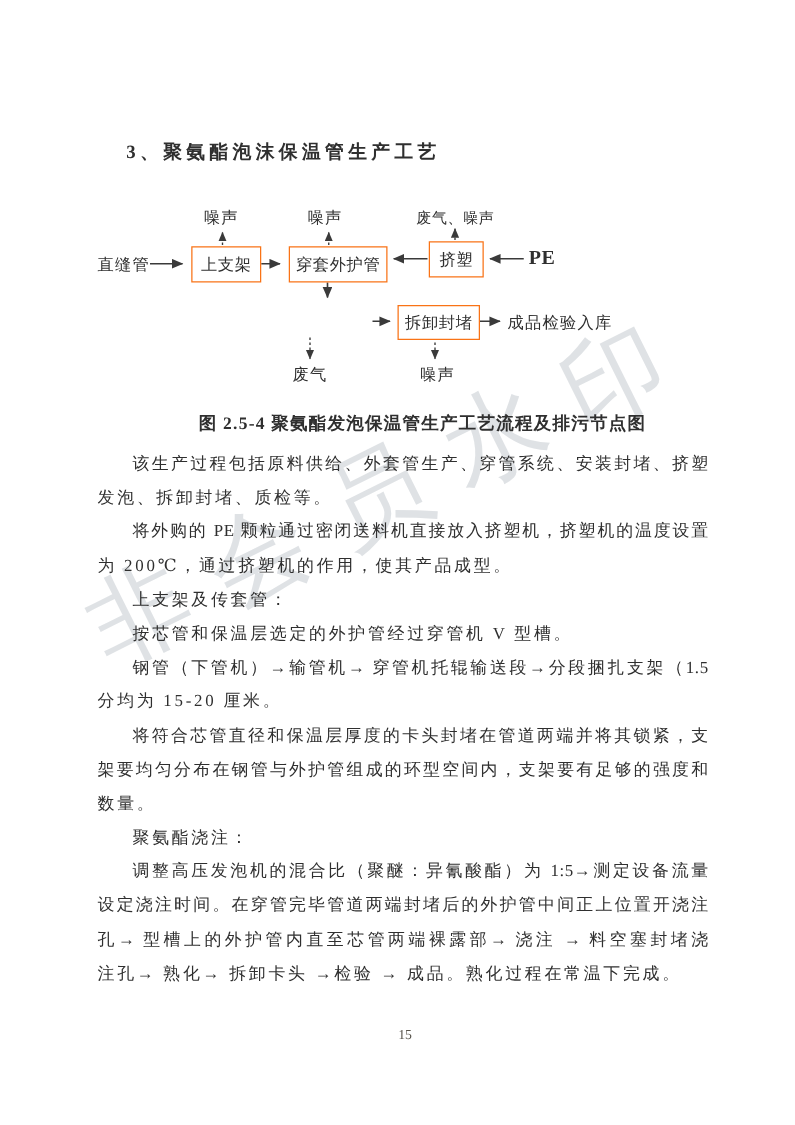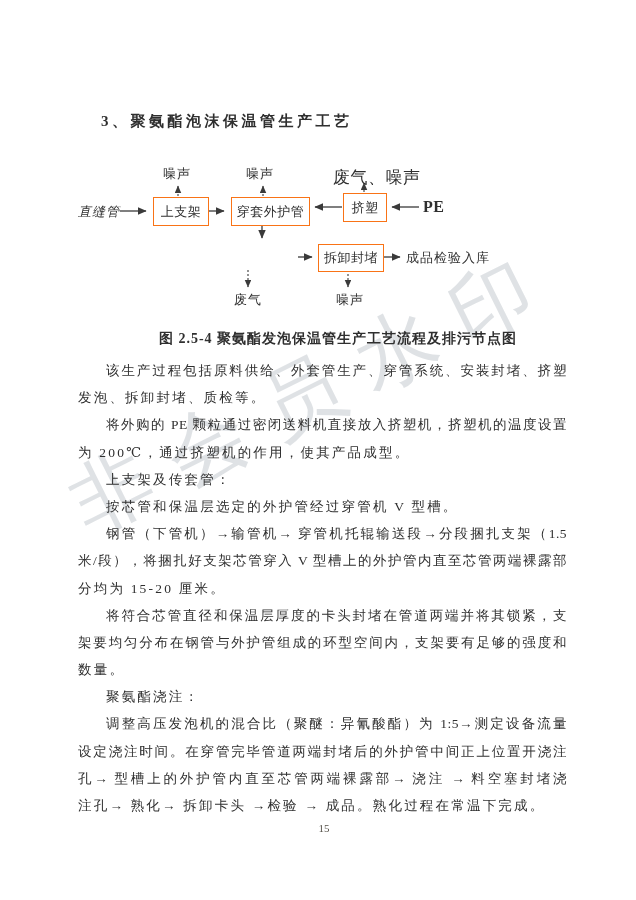--- a/index.html
+++ b/index.html
@@ -14,21 +14,21 @@
     transform:rotate(-26.5deg);transform-origin:40px 40px;pointer-events:none;
   }
   .flowchart{position:absolute;left:0;top:160px;width:636px;height:165px;}
   .fc-svg{position:absolute;left:0;top:0;}
   .fc-box{
     position:absolute;border:1px solid #f97316;background:#fff;
     display:flex;align-items:center;justify-content:center;
     font-size:13px;letter-spacing:0.5px;white-space:nowrap;
   }
   .fc-label{position:absolute;font-size:13px;letter-spacing:1px;white-space:nowrap;}
-  .fc-label.small{font-size:17px;letter-spacing:0.5px;}
+  .fc-label.small{font-size:12px;letter-spacing:0.5px;}
   .pe{font-size:16px;font-weight:bold;letter-spacing:0.5px;}
   .caption{
     position:absolute;left:0;right:0;top:330px;text-align:center;
     font-size:14px;font-weight:600;letter-spacing:1px;margin-left:40px;
   }
   .bodytext{position:absolute;left:78px;top:357px;width:489px;font-size:13.5px;}
   .bl{height:27.2px;line-height:27.2px;letter-spacing:2.2px;overflow:hidden;}
   .bl.j{text-align:justify;text-align-last:justify;letter-spacing:0.5px;}
   .bl.in{padding-left:28px;}
   .pageno{position:absolute;left:12px;right:0;top:822px;text-align:center;font-size:11px;color:#57534b;}
@@ -60,21 +60,21 @@
       <line x1="263" y1="36" x2="263" y2="26" stroke="#3a3a3a" stroke-width="1.1" stroke-dasharray="2,2" marker-end="url(#ah)"></line>
       <line x1="364" y1="32" x2="364" y2="23" stroke="#3a3a3a" stroke-width="1.1" stroke-dasharray="2,2" marker-end="url(#ah)"></line>
       <line x1="248" y1="110" x2="248" y2="127" stroke="#3a3a3a" stroke-width="1.1" stroke-dasharray="2,2" marker-end="url(#ah)"></line>
       <line x1="348" y1="110" x2="348" y2="127" stroke="#3a3a3a" stroke-width="1.1" stroke-dasharray="2,2" marker-end="url(#ah)"></line>
     </svg>
 
     <span class="fc-label" style="left:163px;top:5px;">噪声</span>
     <span class="fc-label" style="left:246px;top:5px;">噪声</span>
     <span class="fc-label small" style="left:333px;top:6px;">废气、噪声</span>
 
-    <span class="fc-label" style="left:78px;top:43px;font-style:italic;">直缝管</span>
+    <span class="fc-label" style="left:78px;top:43px;">直缝管</span>
     <span class="fc-label pe" style="left:423px;top:38px;">PE</span>
 
     <div class="fc-box" style="left:153px;top:37px;width:54px;height:27px;">上支架</div>
     <div class="fc-box" style="left:231px;top:37px;width:77px;height:27px;">穿套外护管</div>
     <div class="fc-box" style="left:343px;top:33px;width:42px;height:27px;">挤塑</div>
     <div class="fc-box" style="left:318px;top:84px;width:64px;height:26px;">拆卸封堵</div>
 
     <span class="fc-label" style="left:406px;top:89px;">成品检验入库</span>
 
     <span class="fc-label" style="left:234px;top:131px;">废气</span>
@@ -84,21 +84,20 @@
   <div class="caption">图 2.5-4 聚氨酯发泡保温管生产工艺流程及排污节点图</div>
 
   <div class="bodytext">
     <div class="bl j in">该生产过程包括原料供给、外套管生产、穿管系统、安装封堵、挤塑</div>
     <div class="bl">发泡、拆卸封堵、质检等。</div>
     <div class="bl j in">将外购的 PE 颗粒通过密闭送料机直接放入挤塑机，挤塑机的温度设置</div>
     <div class="bl">为 200℃，通过挤塑机的作用，使其产品成型。</div>
     <div class="bl in">上支架及传套管：</div>
     <div class="bl in">按芯管和保温层选定的外护管经过穿管机 V 型槽。</div>
     <div class="bl j in">钢管（下管机）→输管机→ 穿管机托辊输送段→分段捆扎支架（1.5</div>
-    <div class="bl j">米/段），将捆扎好支架芯管穿入 V 型槽上的外护管内直至芯管两端裸露部</div>
     <div class="bl">分均为 15-20 厘米。</div>
     <div class="bl j in">将符合芯管直径和保温层厚度的卡头封堵在管道两端并将其锁紧，支</div>
     <div class="bl j">架要均匀分布在钢管与外护管组成的环型空间内，支架要有足够的强度和</div>
     <div class="bl">数量。</div>
     <div class="bl in">聚氨酯浇注：</div>
     <div class="bl j in">调整高压发泡机的混合比（聚醚：异氰酸酯）为 1:5→测定设备流量</div>
     <div class="bl j">设定浇注时间。在穿管完毕管道两端封堵后的外护管中间正上位置开浇注</div>
     <div class="bl j">孔→ 型槽上的外护管内直至芯管两端裸露部→ 浇注 → 料空塞封堵浇</div>
     <div class="bl">注孔→ 熟化→ 拆卸卡头 →检验 → 成品。熟化过程在常温下完成。</div>
   </div>

